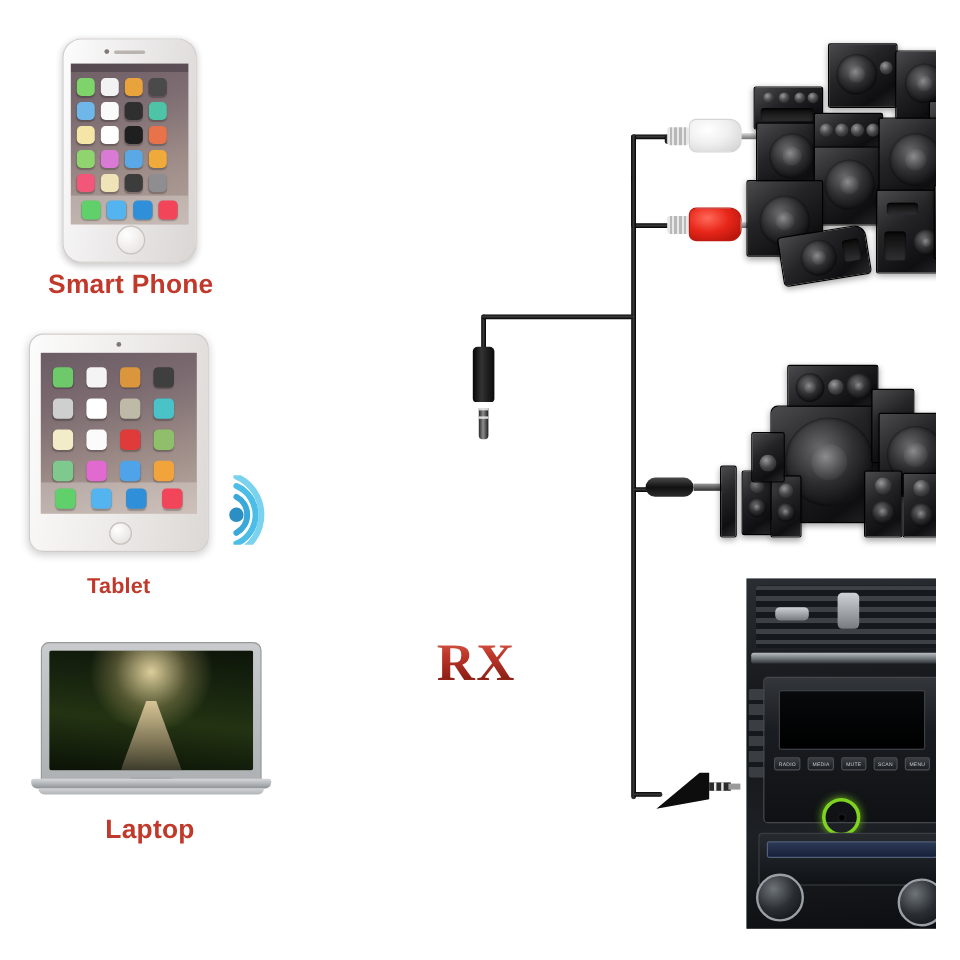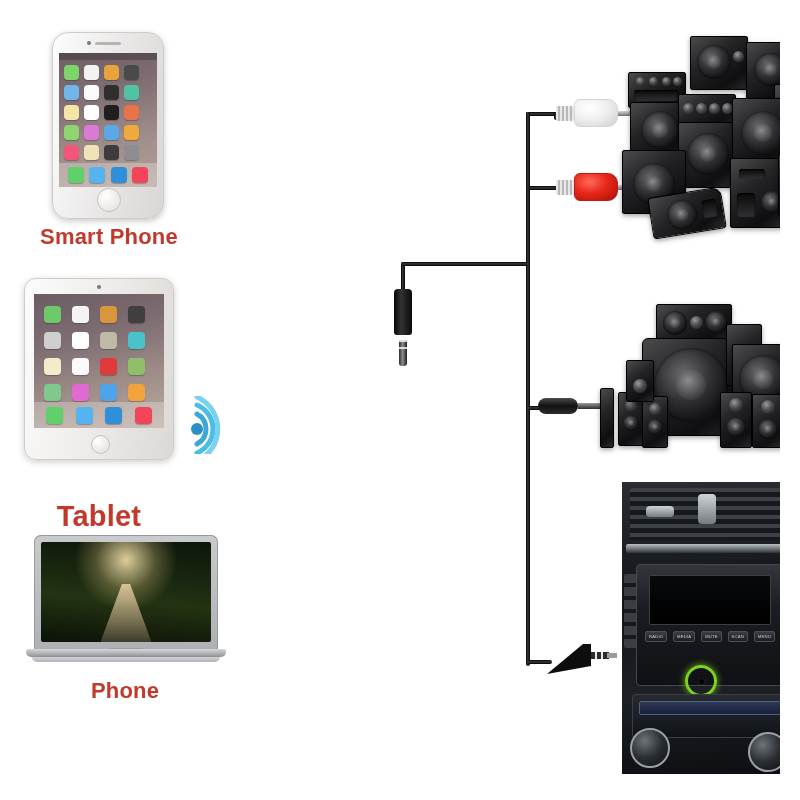--- a/index.html
+++ b/index.html
@@ -436,42 +436,42 @@
       </div>
       <div class="dock">
         <div class="app" style="background:#5fd06a"></div>
         <div class="app" style="background:#53b4ef"></div>
         <div class="app" style="background:#2f8fd8"></div>
         <div class="app" style="background:#f2455a"></div>
       </div>
     </div>
     <div class="home"></div>
   </div>
-  <div class="dev-label" style="left:26px; top:500px; width:146px; font-size:29px;">Tablet</div>
+  <div class="dev-label" style="left:26px; top:478px; width:146px; font-size:18px;">Tablet</div>
 
   <div class="abs" id="wifi">
     <svg width="58" height="58" viewBox="0 0 58 58">
       <circle cx="11" cy="33" r="6" fill="#2b8fc4"></circle>
       <path d="M11 18 A17 17 0 0 1 11 48" fill="none" stroke="#3aa8d8" stroke-width="5" stroke-linecap="round"></path>
       <path d="M11 9 A26 26 0 0 1 11 57" fill="none" stroke="#4bbde6" stroke-width="5" stroke-linecap="round"></path>
       <path d="M11 1 A35 35 0 0 1 11 65" fill="none" stroke="#7ad2ee" stroke-width="5" stroke-linecap="round"></path>
     </svg>
   </div>
 
   <div class="abs" id="laptop">
     <div class="lid">
       <div class="lscreen">
         <div class="road"></div>
       </div>
     </div>
     <div class="notch"></div>
     <div class="base"></div>
     <div class="foot"></div>
   </div>
-  <div class="dev-label" style="left:52px; top:678px; width:146px; font-size:22px;">Phone</div>
+  <div class="dev-label" style="left:52px; top:678px; width:146px; font-size:22px;">Laptop</div>
 
   <div class="cable v abs" style="left:526px; top:146px; height:520px;"></div>
 
   <div class="cable v abs" style="left:526px; top:112px; height:40px;"></div>
 
   <div class="cable h abs" style="left:526px; top:112px; width:32px;"></div>
   <div class="cable v abs" style="left:554px; top:112px; height:8px;"></div>
 
   <div class="cable h abs" style="left:526px; top:186px; width:32px;"></div>
   <div class="cable v abs" style="left:526px; top:112px; height:78px;"></div>
@@ -511,20 +511,21 @@
     <svg width="74" height="42" viewBox="0 0 74 42">
       <path d="M2 38 L38 8 L46 8 L46 30 Z" fill="#0d0d0d"></path>
       <rect x="46" y="16" width="18" height="7" fill="#2b2b2b"></rect>
       <rect x="50" y="16" width="2" height="7" fill="#eaeaea"></rect>
       <rect x="56" y="16" width="2" height="7" fill="#eaeaea"></rect>
       <rect x="62" y="17" width="10" height="5" fill="#9a9a9a"></rect>
     </svg>
   </div>
 
 
+  <div class="abs" id="rx">RX</div>
 
   <div class="abs" style="left:612px; top:32px; width:186px; height:230px;">
 
     <div class="spk" style="left:78px; top:4px; width:56px; height:52px;">
       <div class="cone" style="left:6px; top:8px; width:34px; height:34px;"></div>
       <div class="tweet" style="left:42px; top:14px; width:11px; height:11px;"></div>
     </div>
     <div class="spk" style="left:134px; top:10px; width:48px; height:56px;">
       <div class="cone" style="left:7px; top:10px; width:33px; height:33px;"></div>
     </div>

